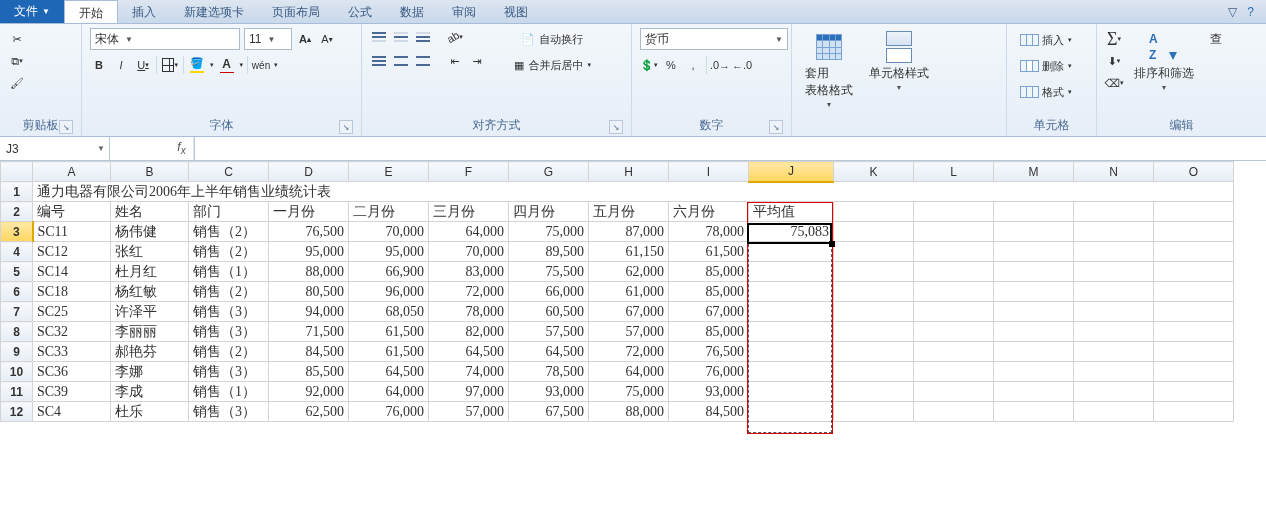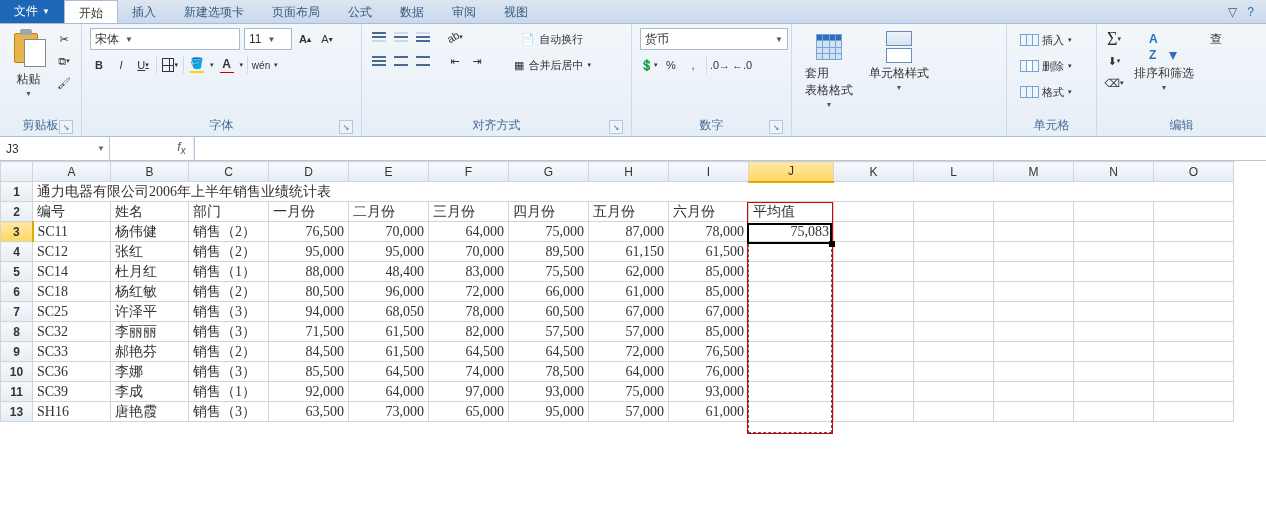--- a/index.html
+++ b/index.html
@@ -121,29 +121,20 @@
   <div class="win-icons">
     <span>▽</span>
     <span style="color:#2c6fbb">?</span>
   </div>
 </div>
 
 <div class="ribbon">
 
   <div class="group" style="width:82px">
     <div class="group-body">
-      <div class="btn-big">
-        <div class="paste-ico">
-          <div class="board"></div>
-            <div class="clip"></div>
-            <div class="sheet"></div>
-        </div>
-        <span class="lbl">粘贴</span>
-        <span class="caret">▼</span>
-      </div>
       <div class="col" style="gap:4px;padding-top:2px">
         <div class="mini-btn" title="cut">✂</div>
         <div class="mini-btn">⧉<span style="font-size:7px">▾</span></div>
         <div class="mini-btn">🖌</div>
       </div>
     </div>
     <div class="group-label"><span>剪贴板</span><span class="dlg-launch">↘</span></div>
   </div>
 
   <div class="group" style="width:280px">
@@ -496,21 +487,21 @@
           <td class=""></td>
           <td class=""></td>
           <td class=""></td>
         </tr>
         <tr>
           <th class="rowhdr">5</th>
           <td class="">SC14</td>
           <td class="">杜月红</td>
           <td class="">销售（1）</td>
           <td class="num">88,000</td>
-          <td class="num">48,400</td>
+          <td class="num">66,900</td>
           <td class="num">83,000</td>
           <td class="num">75,500</td>
           <td class="num">62,000</td>
           <td class="num">85,000</td>
           <td class=""></td>
           <td class=""></td>
           <td class=""></td>
           <td class=""></td>
           <td class=""></td>
           <td class=""></td>
@@ -617,30 +608,30 @@
           <td class="num">75,000</td>
           <td class="num">93,000</td>
           <td class=""></td>
           <td class=""></td>
           <td class=""></td>
           <td class=""></td>
           <td class=""></td>
           <td class=""></td>
         </tr>
         <tr>
-          <th class="rowhdr">13</th>
-          <td class="">SH16</td>
-          <td class="">唐艳霞</td>
+          <th class="rowhdr">12</th>
+          <td class="">SC4</td>
+          <td class="">杜乐</td>
           <td class="">销售（3）</td>
-          <td class="num">63,500</td>
-          <td class="num">73,000</td>
-          <td class="num">65,000</td>
-          <td class="num">95,000</td>
+          <td class="num">62,500</td>
+          <td class="num">76,000</td>
           <td class="num">57,000</td>
-          <td class="num">61,000</td>
+          <td class="num">67,500</td>
+          <td class="num">88,000</td>
+          <td class="num">84,500</td>
           <td class=""></td>
           <td class=""></td>
           <td class=""></td>
           <td class=""></td>
           <td class=""></td>
           <td class=""></td>
         </tr>
       </tbody>
     </table>
   <div class="red-box" id="redbox" style="left: 747px; top: 41px; width: 86px; height: 232px;"></div>

